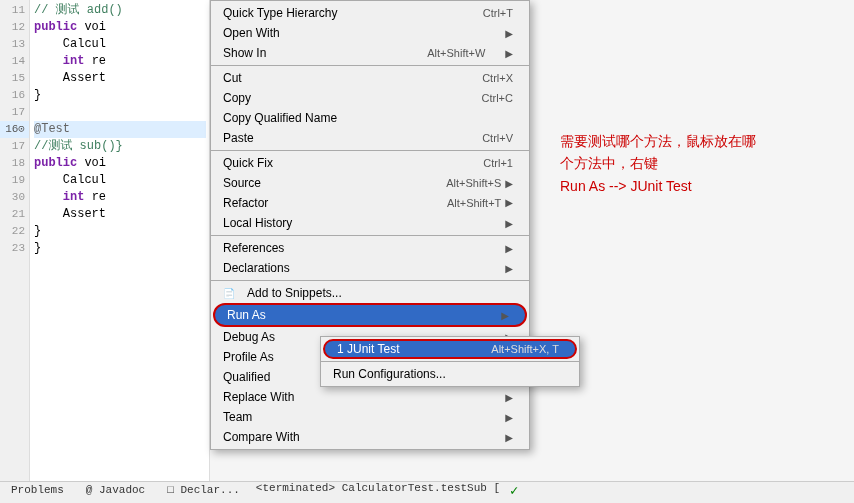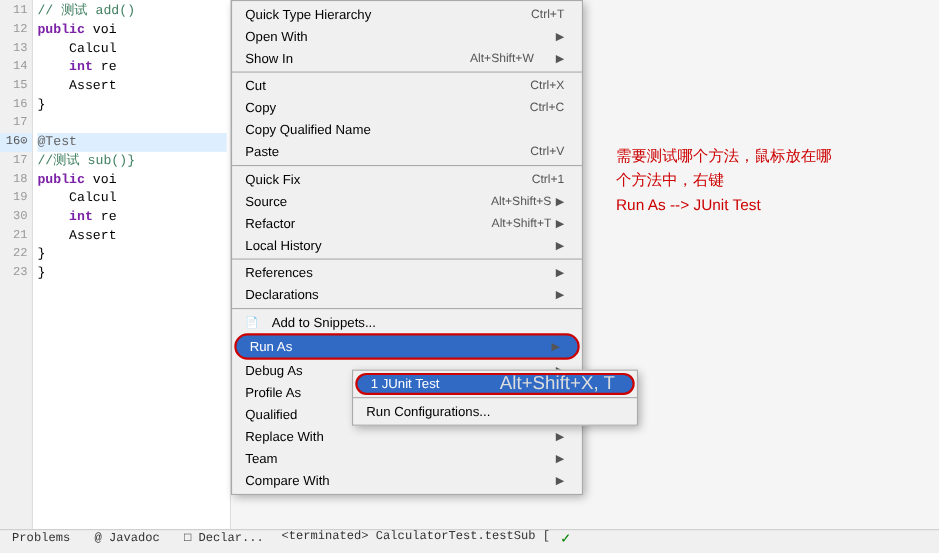--- a/index.html
+++ b/index.html
@@ -200,21 +200,21 @@
     .submenu-item.highlighted {
       background: #316ac5;
       color: #fff;
       border: 2px solid #cc0000;
       border-radius: 12px;
       margin: 0 2px;
     }
 
     .submenu-shortcut {
       color: #555;
-      font-size: 17px;
+      font-size: 11px;
     }
 
     .submenu-item.highlighted .submenu-shortcut {
       color: #ddd;
     }
 
     .submenu-separator {
       height: 1px;
       background: #aaa;
       margin: 2px 0;

